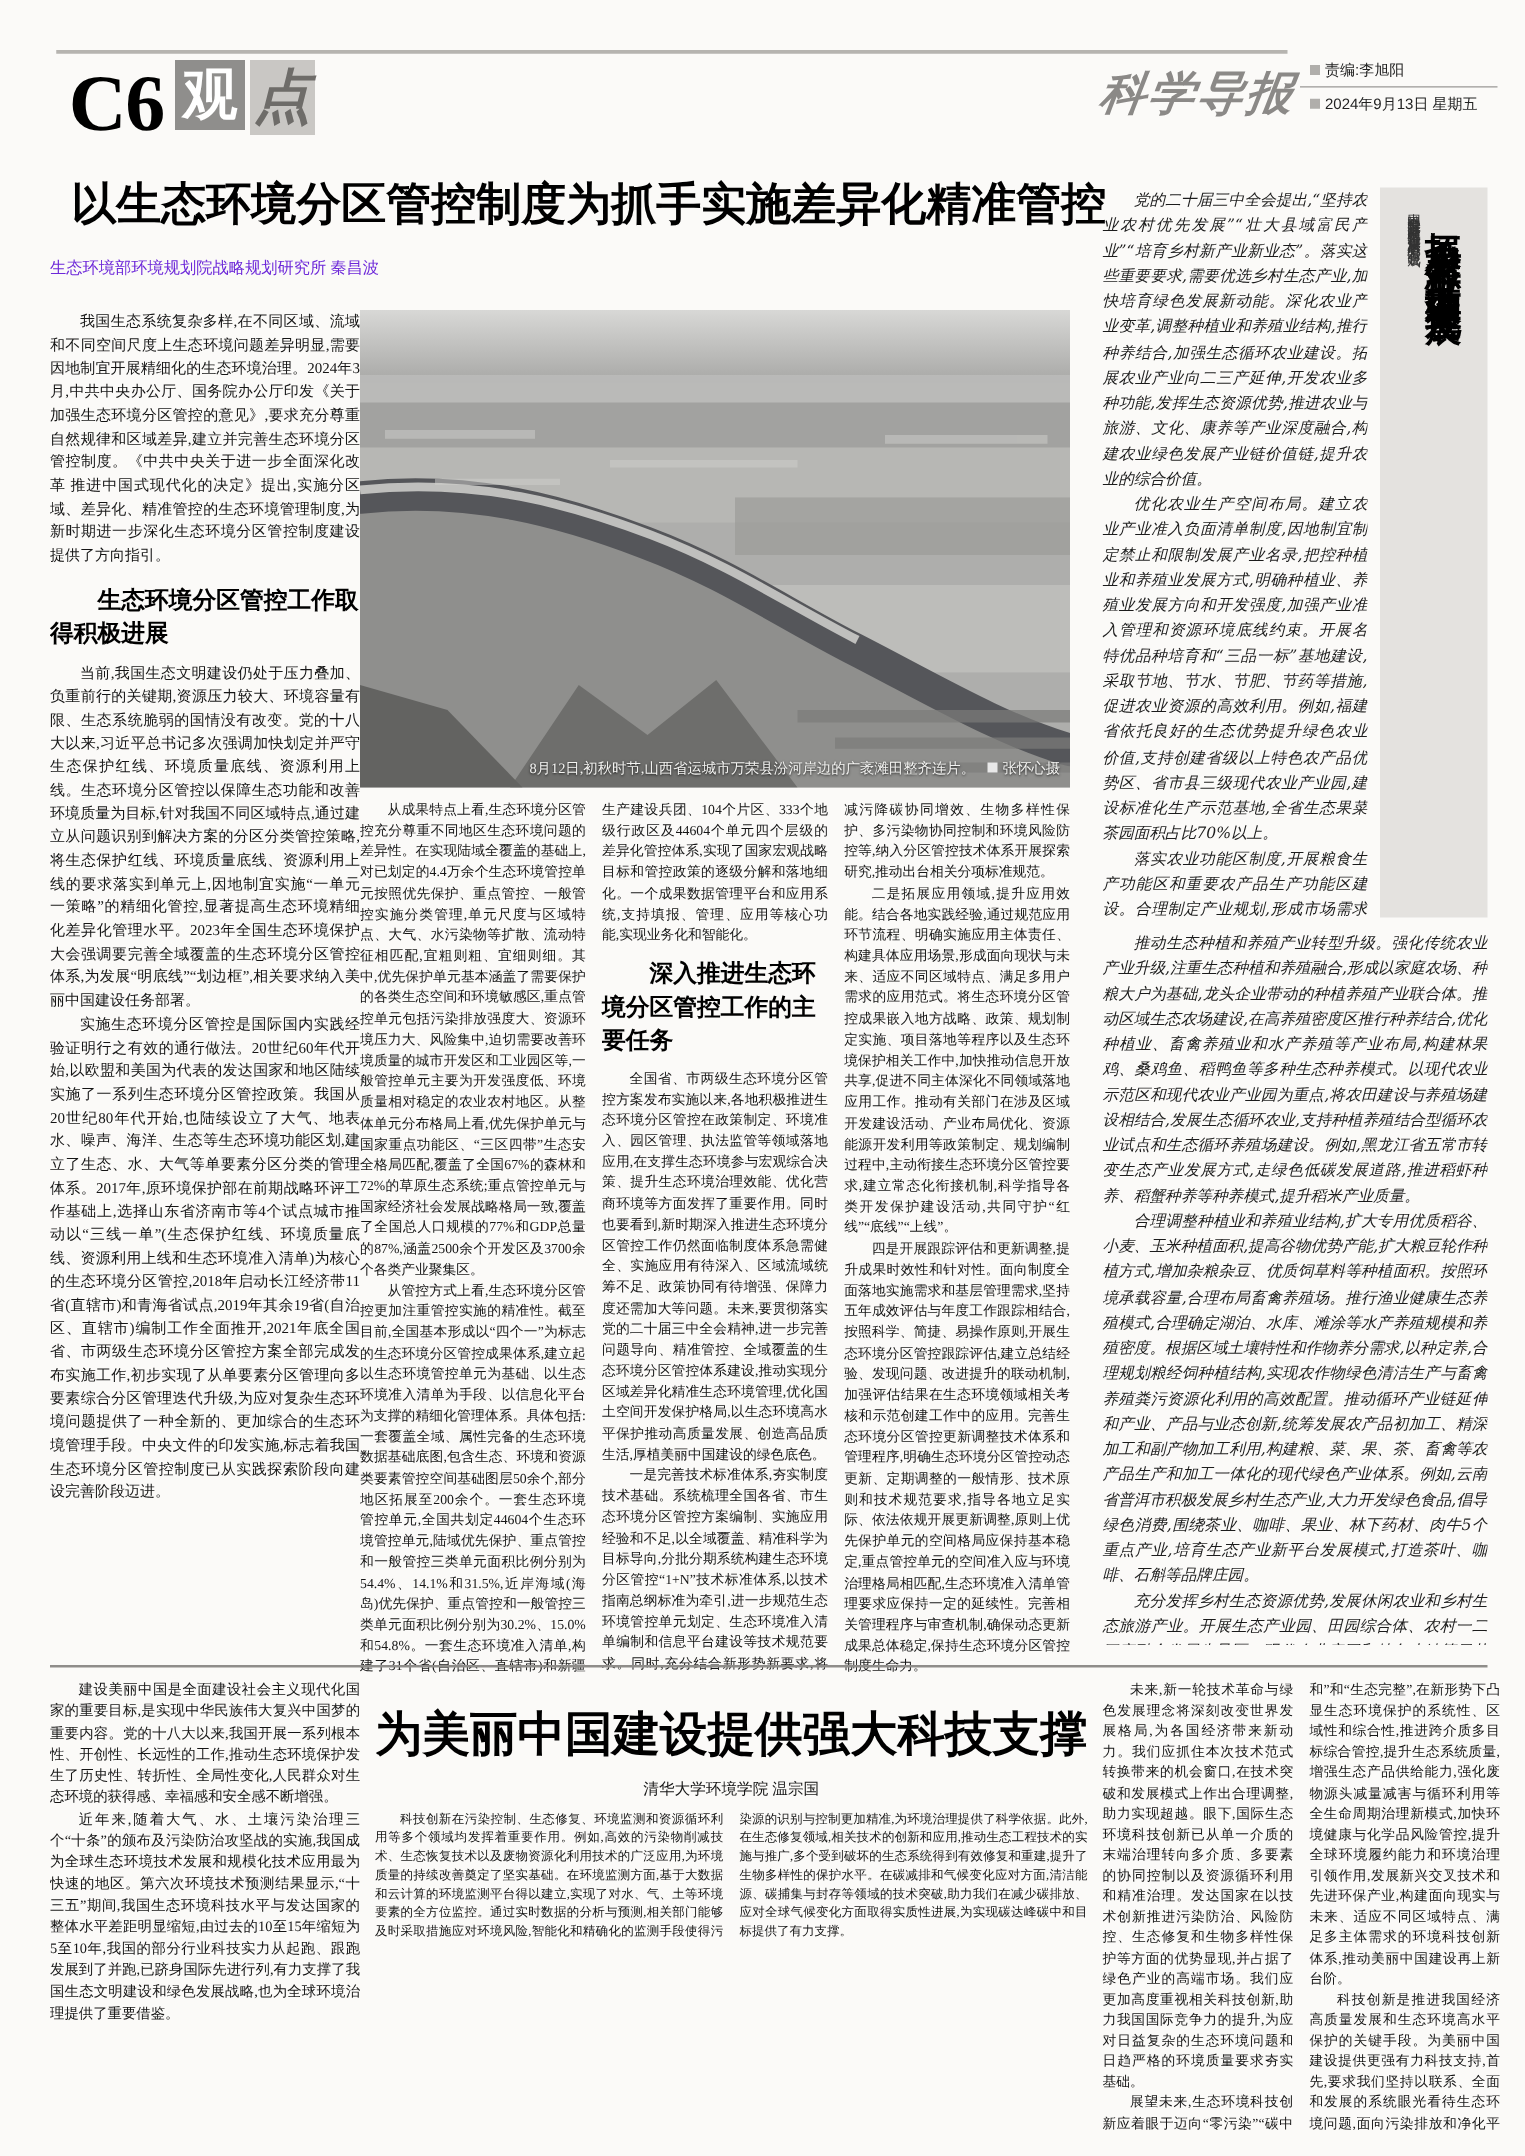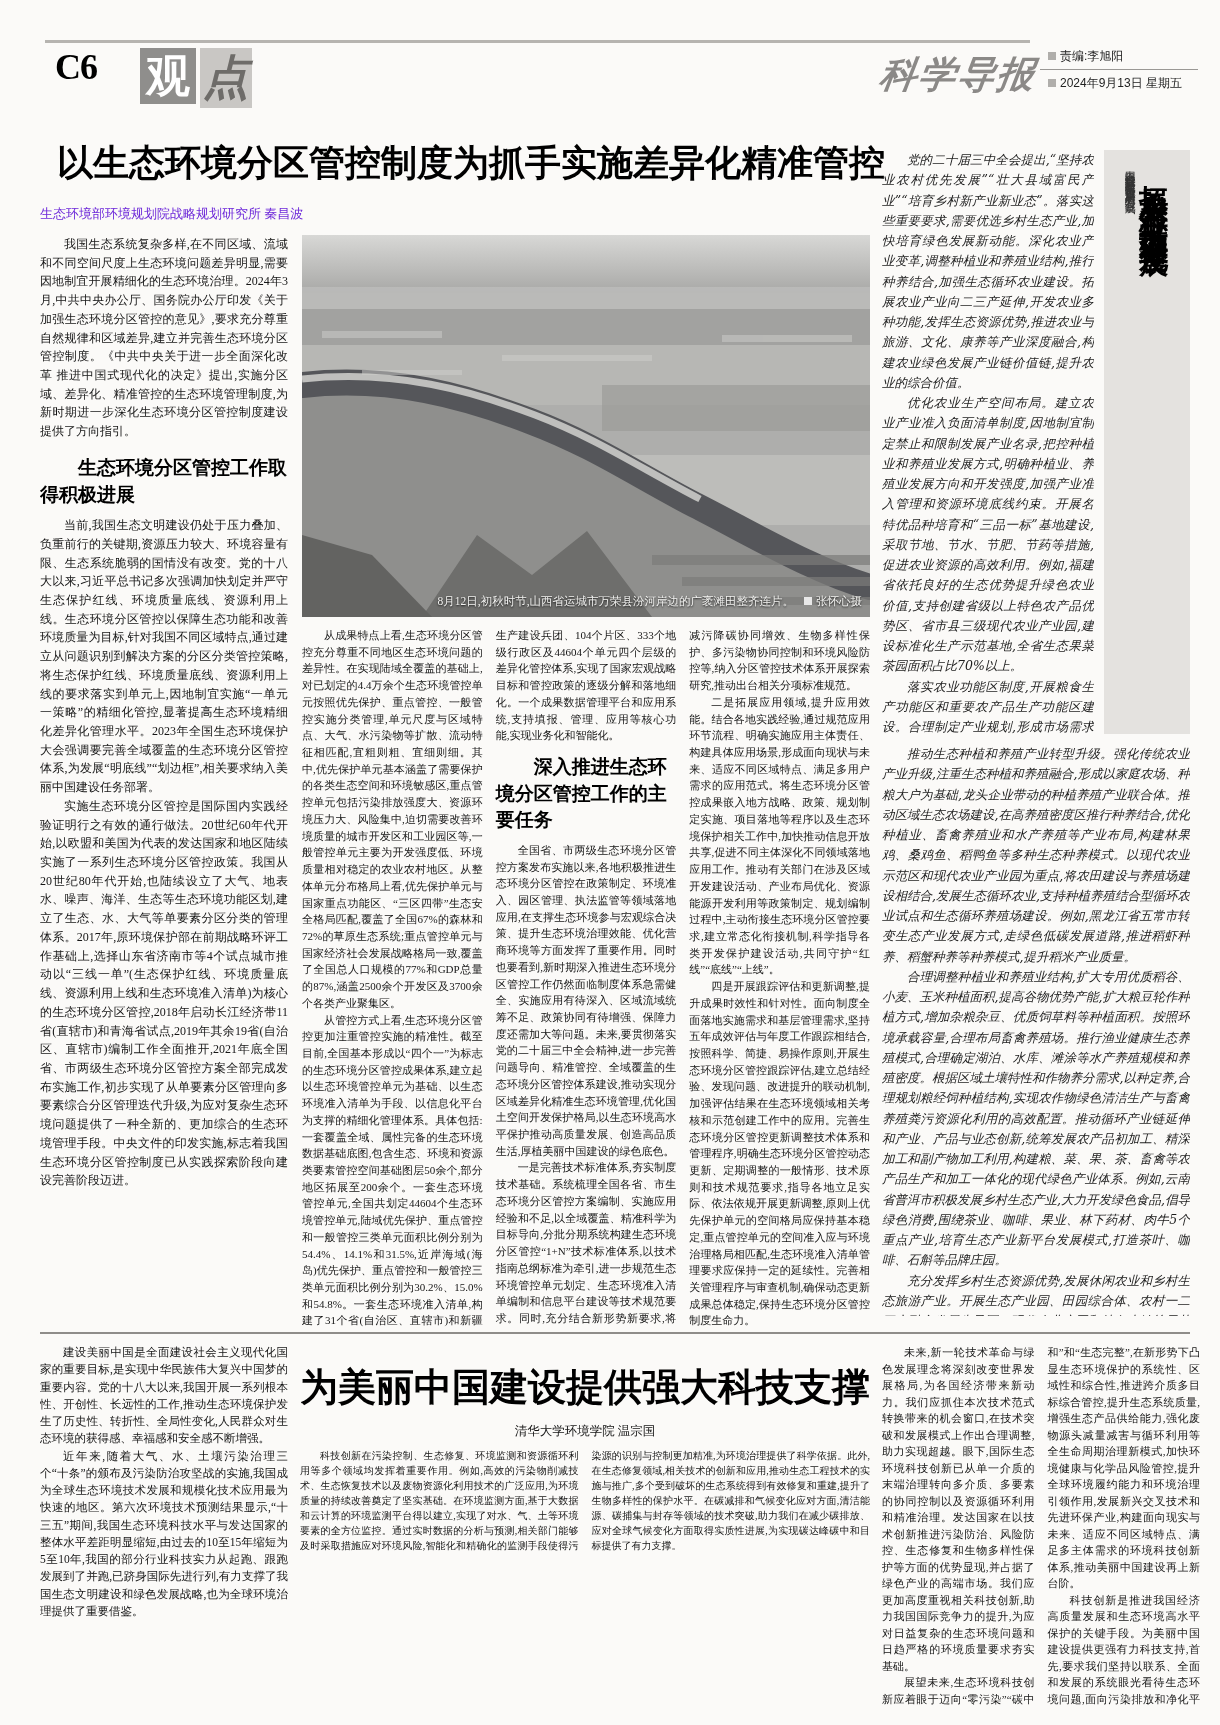--- a/index.html
+++ b/index.html
@@ -2,39 +2,39 @@
 <html><head>
 <meta charset="utf-8">
 <style>
   html,body{margin:0;padding:0;background:#e8e6e2;}
   .page{position:relative;width:1220px;height:1725px;background:#fbfaf8;overflow:hidden;
         font-family:"Liberation Serif", serif;color:#151515;margin:0 auto;}
   
   .hdr{position:absolute;top:0;left:0;width:1220px;height:114px;}
   .top-rule{position:absolute;top:40px;left:45px;width:985px;height:3px;background:#b6b4b0;}
   .pageno{position:absolute;top:46px;left:55px;font-family:"Liberation Serif",serif;
-          font-size:36px;font-weight:bold;letter-spacing:-1px;color:#000;}
+          font-size:64px;font-weight:bold;letter-spacing:-1px;color:#000;}
   .logo{position:absolute;top:48px;left:140px;display:flex;gap:4px;}
   .logo .guan{display:inline-block;width:56px;height:56px;background:#8f8e8c;color:#fff;
           font-family:"Liberation Sans",sans-serif;font-weight:bold;font-size:44px;line-height:56px;text-align:center;}
   .logo .dian{display:inline-block;width:52px;height:60px;background:#c9c7c4;color:#6e6c69;
           font-family:"DejaVu Serif",serif;font-style:italic;font-weight:bold;font-size:46px;line-height:58px;text-align:center;}
   .masthead{position:absolute;top:50px;left:880px;font-family:"DejaVu Serif",serif;
           font-style:italic;font-weight:bold;font-size:37px;color:#8b8987;transform:skewX(-8deg);letter-spacing:2px;}
   .hdr-meta{position:absolute;top:46px;left:1048px;width:150px;font-family:"Liberation Sans",sans-serif;
           font-size:12px;color:#222;}
   .hdr-meta .row{display:flex;align-items:center;gap:4px;height:20px;}
   .hdr-meta .sq{width:8px;height:8px;background:#b0aeab;display:inline-block;}
   .meta-rule{height:1px;background:#9a9895;margin:3px 0 3px -8px;width:158px;}
   
   .main-art{position:absolute;top:122px;left:40px;width:830px;}
   .m-title{margin:17px;text-align:center;font-family:"Liberation Sans",sans-serif;font-weight:900;
           font-size:36px;letter-spacing:0;color:#000;white-space:nowrap;}
   .m-byline{text-align:left;font-size:13px;color:#6d28d9;}
-  .m-body{display:flex;gap:14px;margin-top:12px;}
+  .m-body{display:flex;margin-top:25px;}
   .m-col1{width:248px;flex:0 0 248px;height:1168px;overflow:hidden;font-size:12px;line-height:1.56;text-align:justify;}
   .m-mid{width:568px;flex:0 0 568px;}
   .figurebox{position:relative;width:568px;height:382px;background:#a9a9a9;}
   .figurebox svg{display:block;}
   .caption{position:absolute;right:8px;bottom:8px;max-width:540px;color:#f4f4f2;font-size:11.5px;
           text-shadow:0 1px 2px rgba(0,0,0,.85);text-align:right;}
   .caption .credit-sq{display:inline-block;width:8px;height:8px;background:#e8e8e8;margin:0 4px 0 10px;}
   .undercols{margin-top:10px;column-count:3;column-gap:13px;height:766px;overflow:hidden;
           font-size:11px;line-height:1.52;text-align:justify;}
   .para{margin:0;text-indent:2em;}

